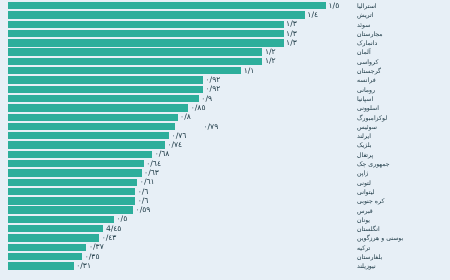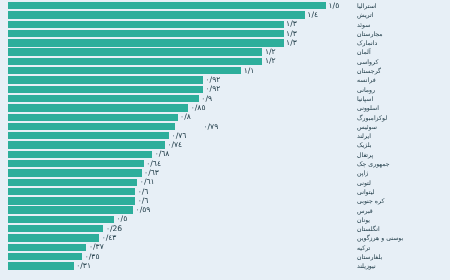--- a/index.html
+++ b/index.html
@@ -247,21 +247,21 @@
         <div class="cat-label" style="line-height: 9.3px;">یونان</div>
         <div class="bar-wrap">
           <div class="bar" style="width: 106px; height: 7.4px; top: 0.95px; background: rgb(45, 174, 155);"></div>
           <div class="val-label" style="left: 106px;">٠/٥</div>
         </div>
       </div>
       <div class="row" style="height: 9.3px;">
         <div class="cat-label" style="line-height: 9.3px;">انگلستان</div>
         <div class="bar-wrap">
           <div class="bar" style="width: 95.4px; height: 7.4px; top: 0.95px; background: rgb(45, 174, 155);"></div>
-          <div class="val-label" style="left: 95.4px;">٠/26</div>
+          <div class="val-label" style="left: 95.4px;">4/٤٥</div>
         </div>
       </div>
       <div class="row" style="height: 9.3px;">
         <div class="cat-label" style="line-height: 9.3px;">بوسنی و هرزگوین</div>
         <div class="bar-wrap">
           <div class="bar" style="width: 91.16px; height: 7.4px; top: 0.95px; background: rgb(45, 174, 155);"></div>
           <div class="val-label" style="left: 91.16px;">٠/٤٣</div>
         </div>
       </div>
       <div class="row" style="height: 9.3px;">

